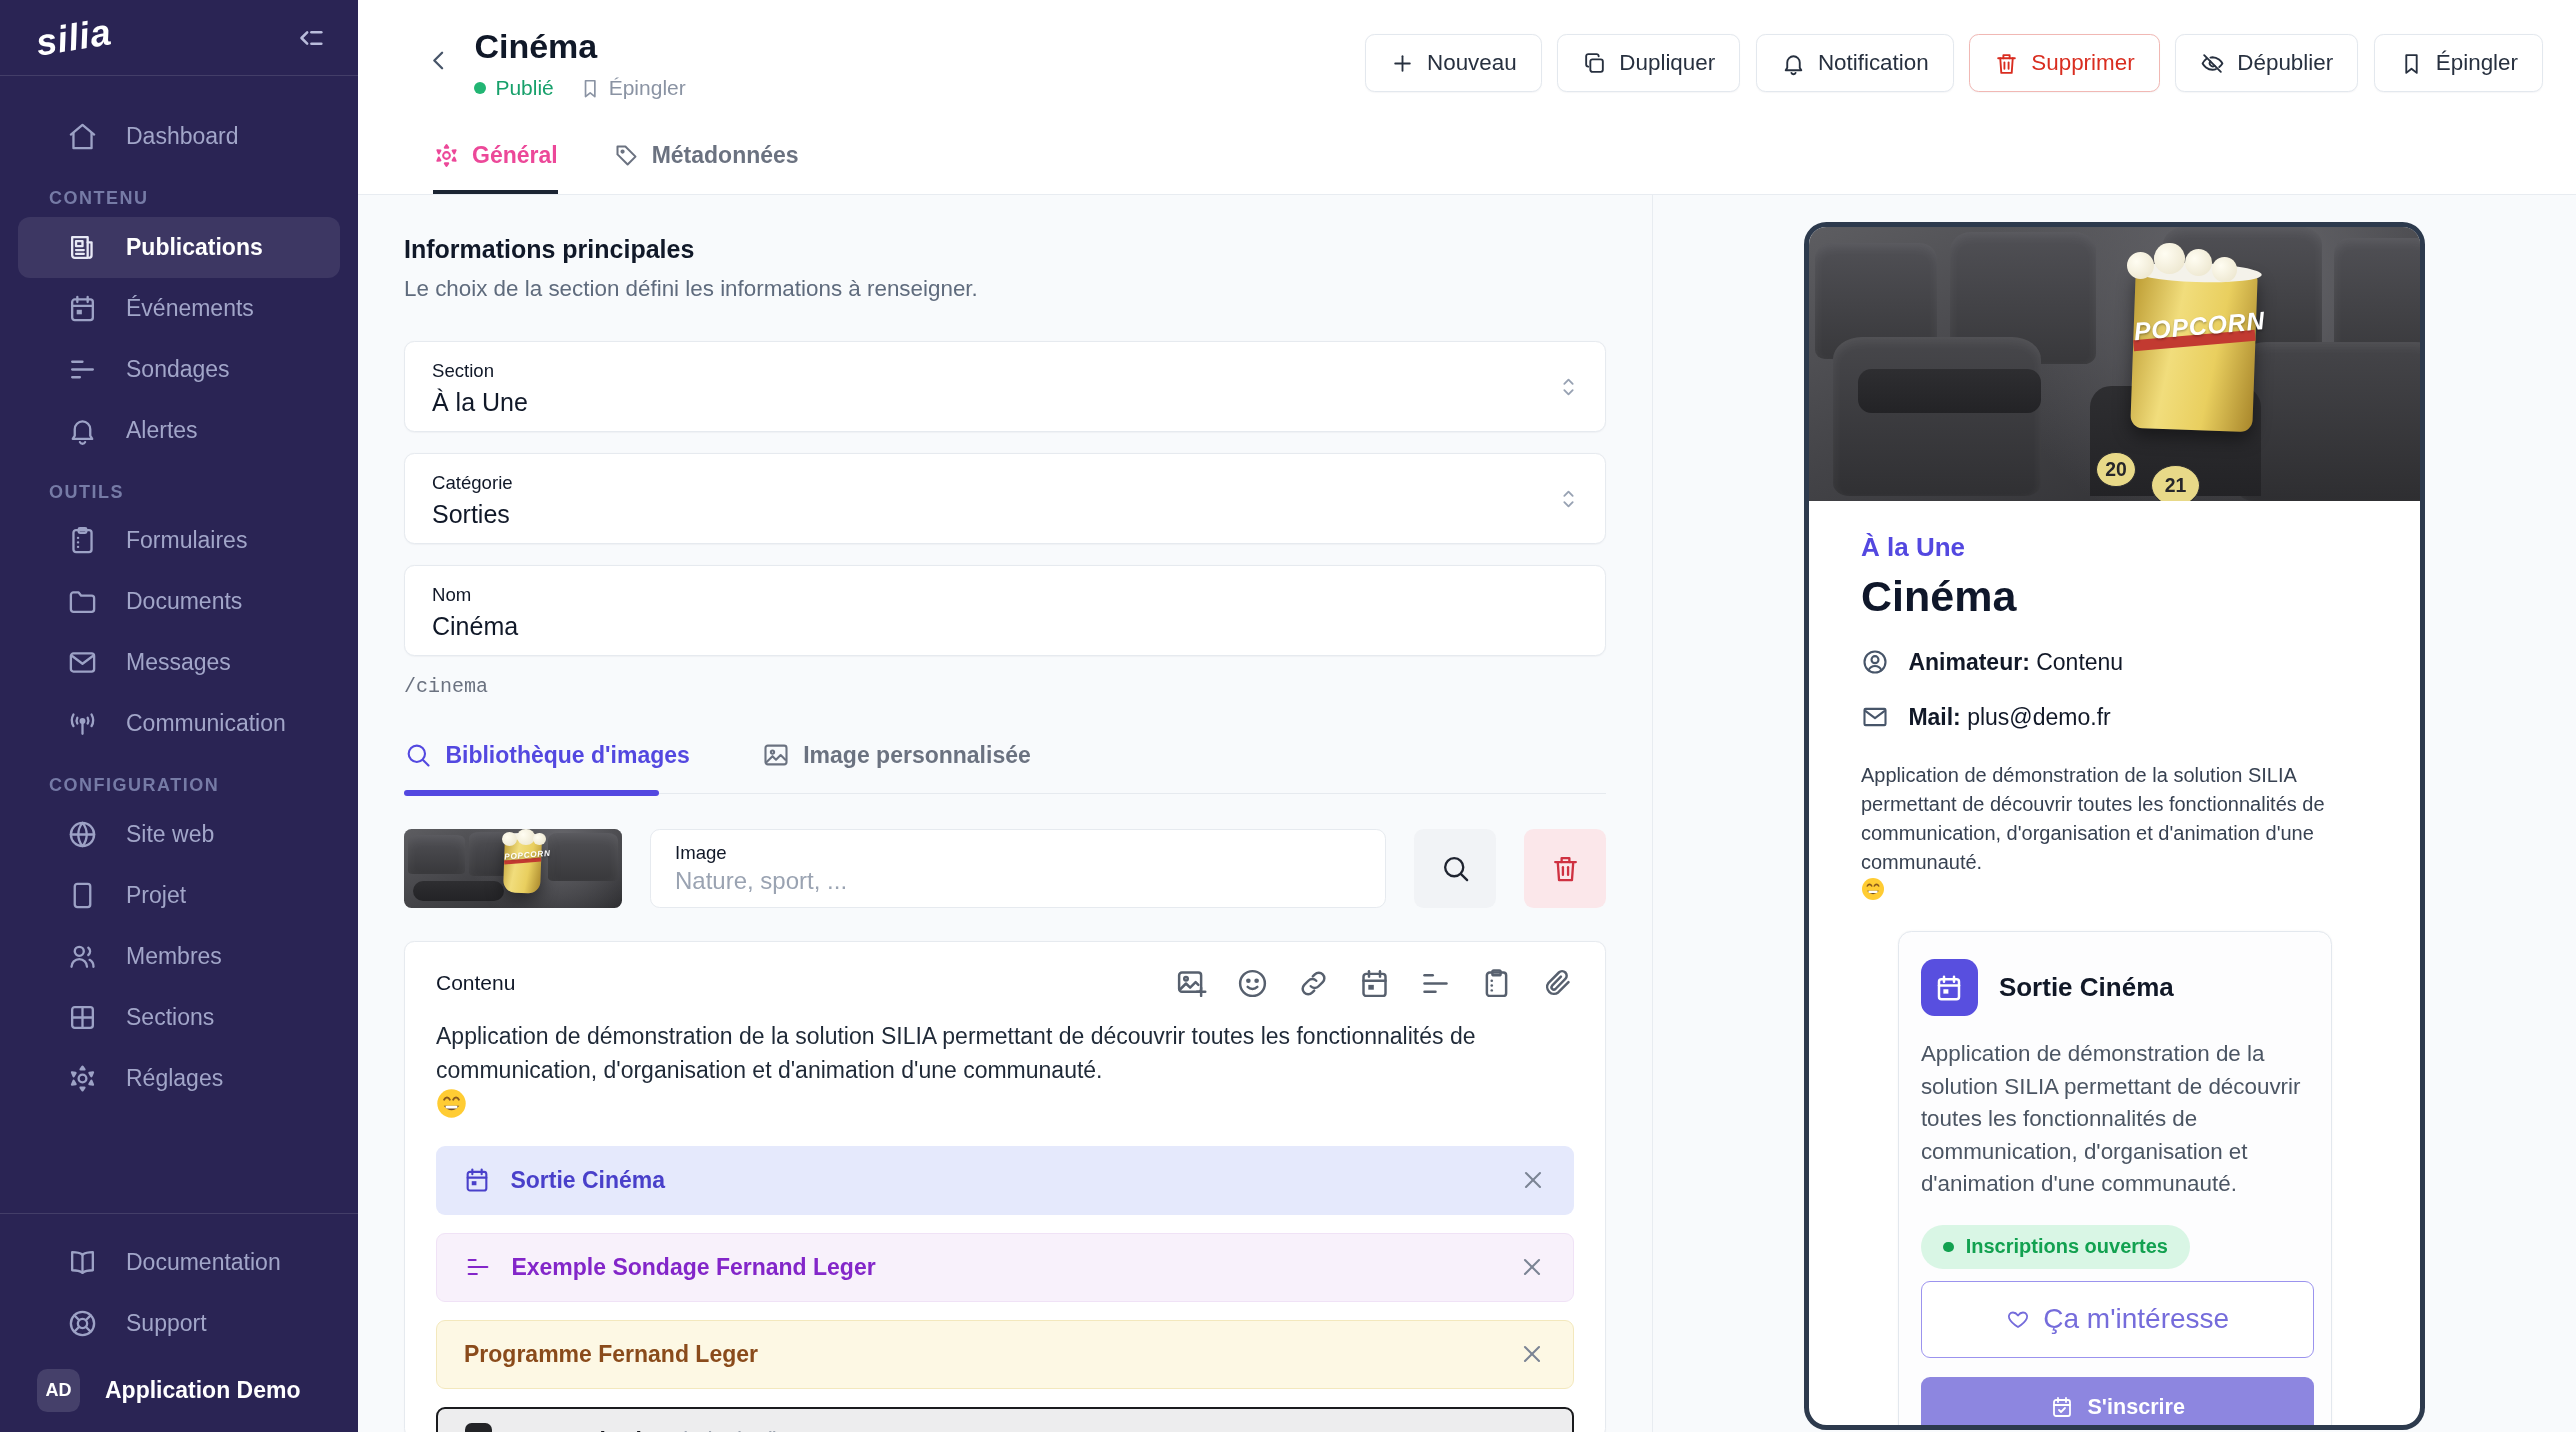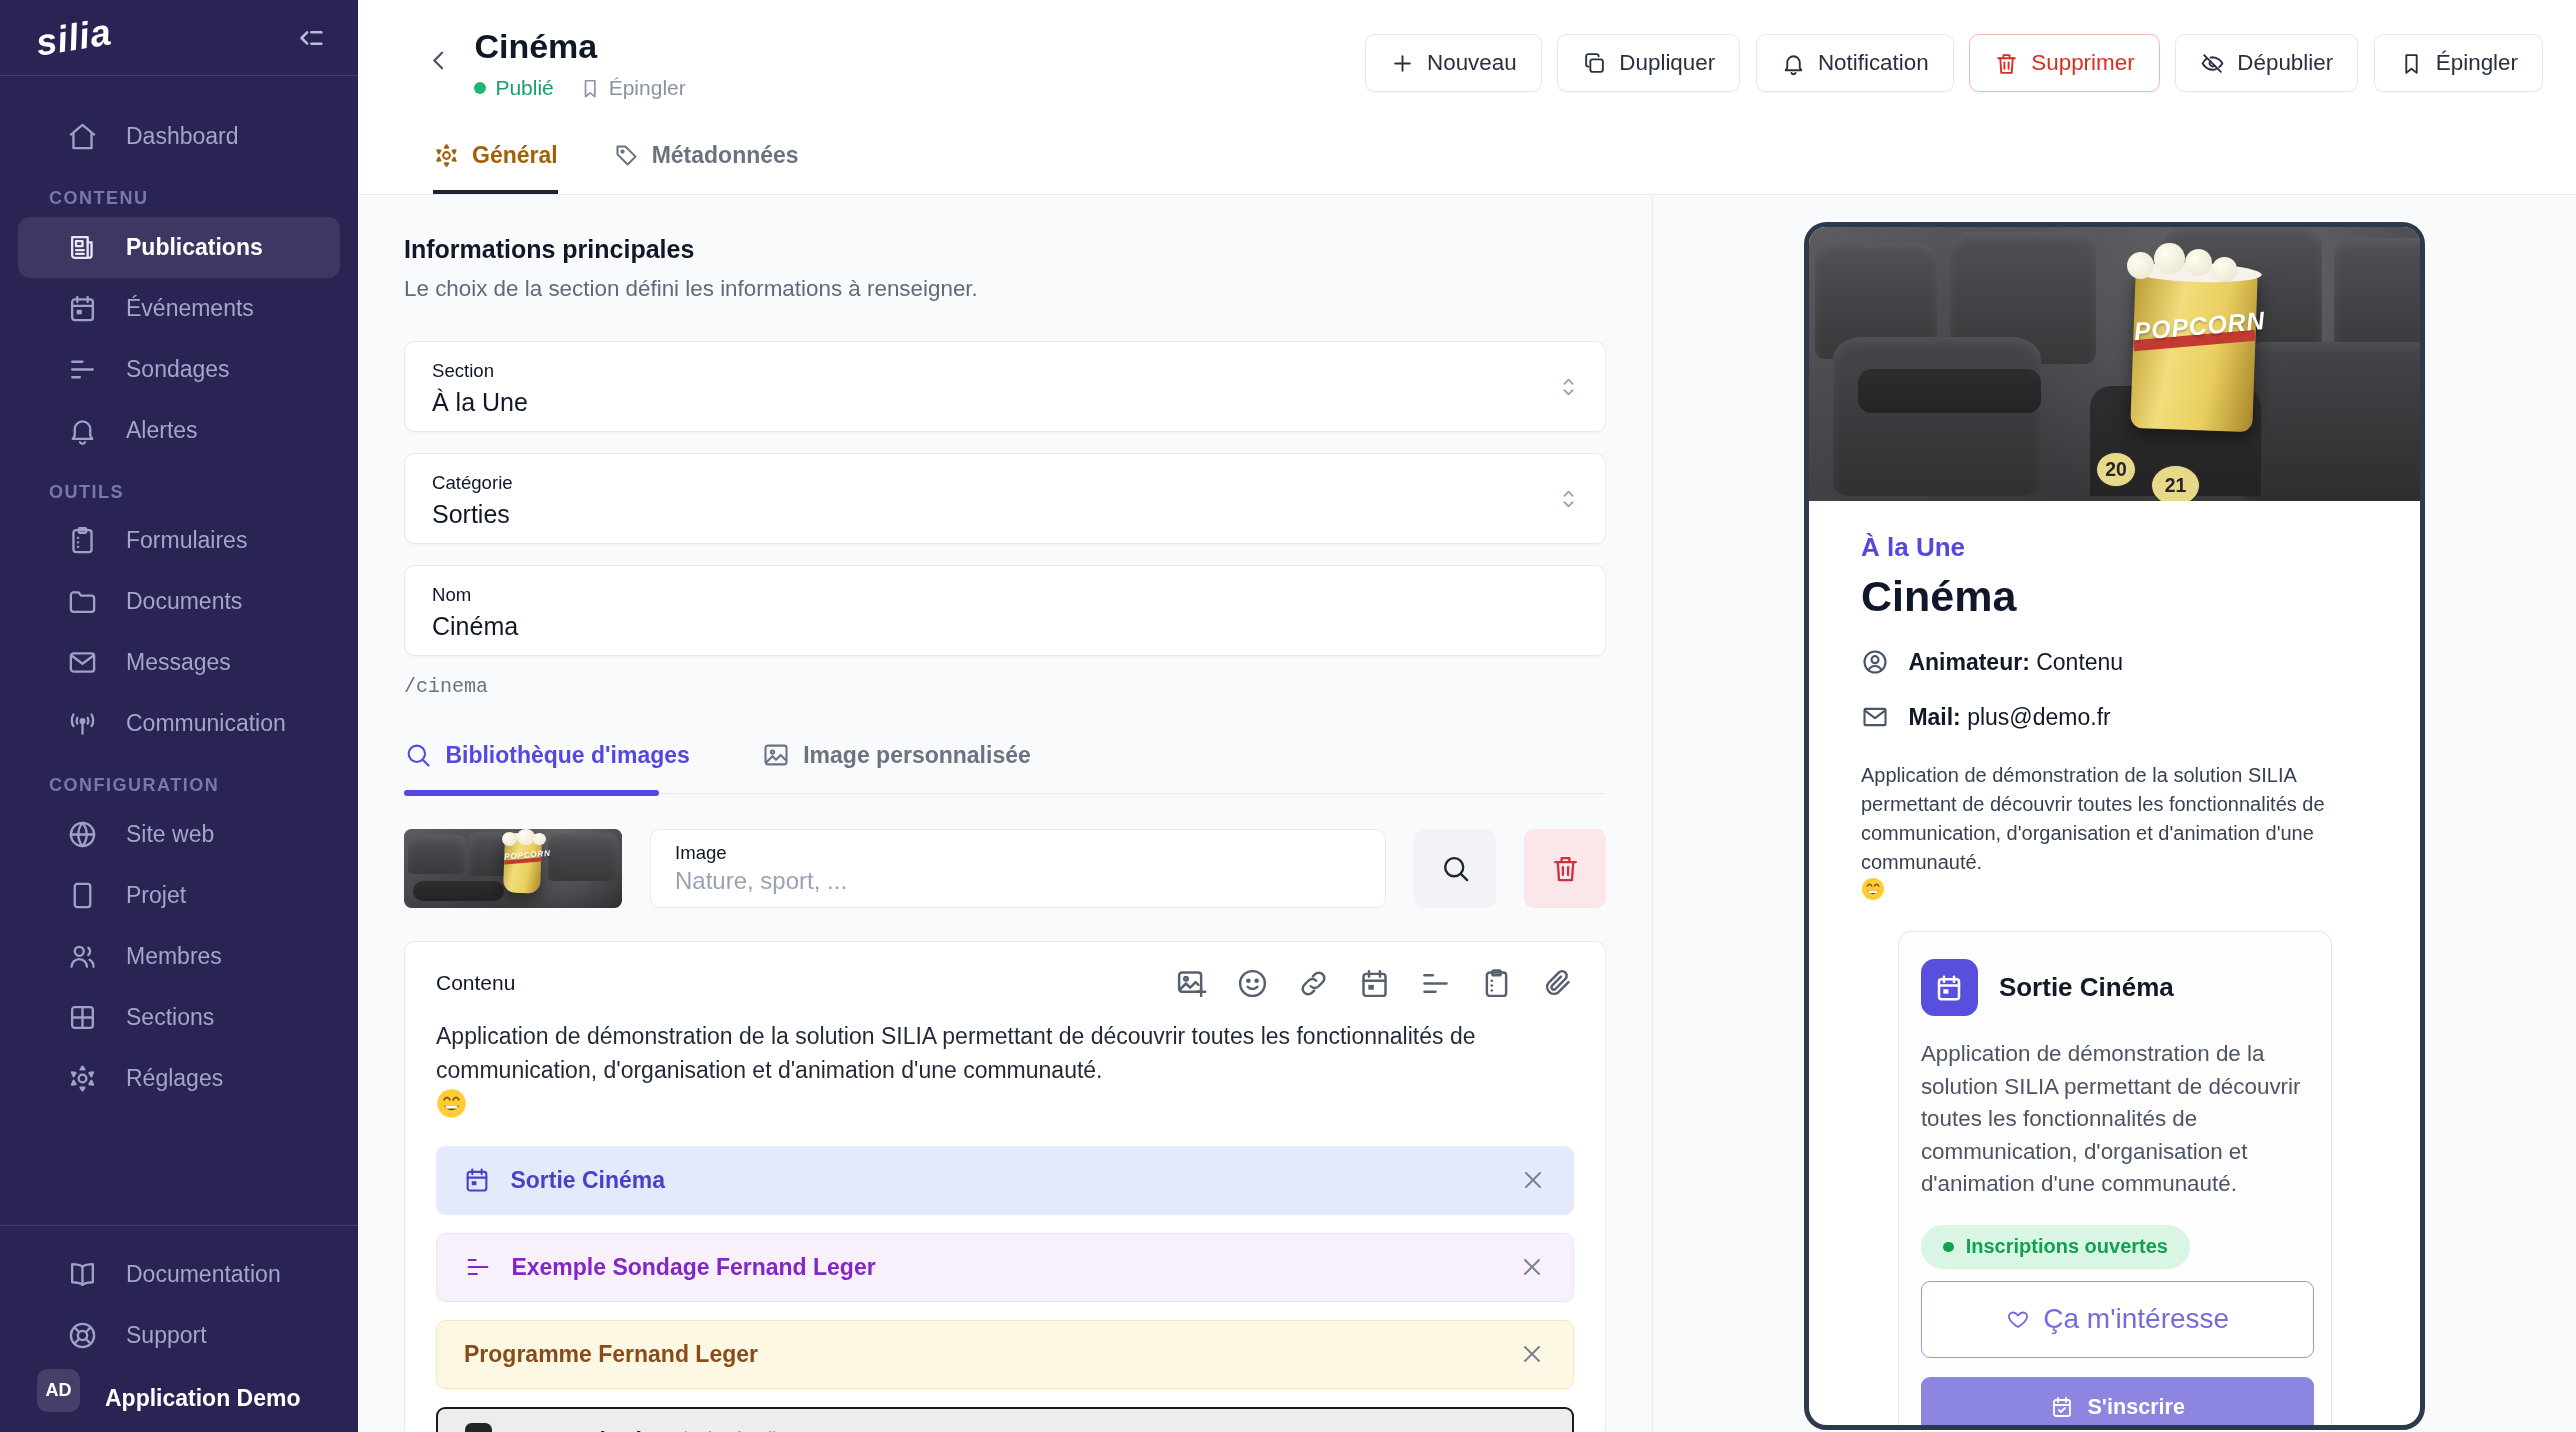--- a/index.html
+++ b/index.html
@@ -15,21 +15,21 @@
   .collapse-btn { color:#b9bcdb; width:34px; height:34px; cursor:pointer; }
   .sidebar-nav { padding:30px 0 0 0; flex:1; overflow:hidden; }
   .nav-item { height:61px; display:flex; align-items:center; gap:28px; padding:0 0 0 49px; margin:0 18px;
               color:#a2a6c9; font-size:23px; font-weight:500; border-radius:12px; cursor:pointer; }
   .nav-item .ic { width:31px; height:31px; color:#9da2c6; }
   .nav-item.active { background:rgba(255,255,255,.09); color:#fff; font-weight:600; }
   .nav-item.active .ic { color:#e8e9f6; }
   .nav-section { padding:0 0 0 49px; margin:21px 0 7.5px; font-size:18px; font-weight:700; letter-spacing:1.5px;
                  color:#767ba6; text-transform:uppercase; }
   .sidebar-footer { flex:none; border-top:0.7px solid rgba(255,255,255,.12); padding:18px 0 21px; }
-  .user-row { display:flex; align-items:flex-end; gap:25px; padding:0 0 0 37px; margin-top:3px; }
+  .user-row { display:flex; align-items:center; gap:25px; padding:0 0 0 37px; margin-top:15px; }
   .avatar { width:43px; height:43px; border-radius:10.4px; background:rgba(255,255,255,.13); color:#fff;
             display:flex; align-items:center; justify-content:center; font-size:18px; font-weight:700; }
   .user-name { color:#fff; font-size:23px; font-weight:600; }
 
   
   .main { flex:1; display:flex; flex-direction:column; height:100%; min-width:0;justify-content:flex-end; }
   .page-header { height:195px; flex:none; background:#fff; border-bottom:0.7px solid #e8ecf1; position:relative; }
   .header-left { position:absolute; left:66px; top:27px; display:flex; gap:19.4px; }
   .back-btn { color:#475569; width:31px; height:31px; margin-top:18px; cursor:pointer; }
   .page-title { font-size:34px; font-weight:700; color:#101828; }
@@ -41,21 +41,21 @@
   .header-actions { position:absolute; right:33px; top:34px; display:flex; gap:15.7px; }
   .hbtn { height:58px; display:flex; align-items:center; gap:12px; padding:16px 24px; background:#fff;
           border:1.5px solid #e3e8ee; border-radius:9.7px; font-size:22.4px; font-weight:500; color:#27303f;
           cursor:pointer; box-shadow:0 0.7px 1.5px rgba(16,24,40,.04); }
   .hbtn .ic { width:25px; height:25px; }
   .hbtn.danger { color:#d92d20; border-color:#f1b8b4; }
   .tabs { position:absolute; left:75px; bottom:0; display:flex; gap:55px; }
   .tab { display:flex; align-items:center; gap:12px; font-size:23px; font-weight:600; color:#6b7280;
          padding-bottom:21px; border-bottom:4.5px solid transparent; cursor:pointer; }
   .tab .ic { width:27px; height:27px; }
-  .tab.active { color:#a16207; border-bottom-color:#1c2533; }
+  .tab.active { color:#ec4899; border-bottom-color:#1c2533; }
 
   .content { flex:1; display:flex; min-height:0; }
   .form-col { width:1295px; flex:none; border-right:0.7px solid #e8ecf1; padding:40px 46px 0; overflow:hidden; }
   .preview-col { flex:1; display:flex; justify-content:center; padding-top:27px; overflow:hidden; }
 
   
   .sec-heading { font-size:25px; font-weight:600; color:#101828; }
   .sec-sub { font-size:22.4px; color:#5f6b7d; margin-top:12px; margin-bottom:39px; }
   .field-box { background:#fff; border:1.5px solid #e6eaef; border-radius:10.4px; padding:18px 27px; position:relative;
                box-shadow:0 0.7px 1.5px rgba(16,24,40,.04); height:91px; }

